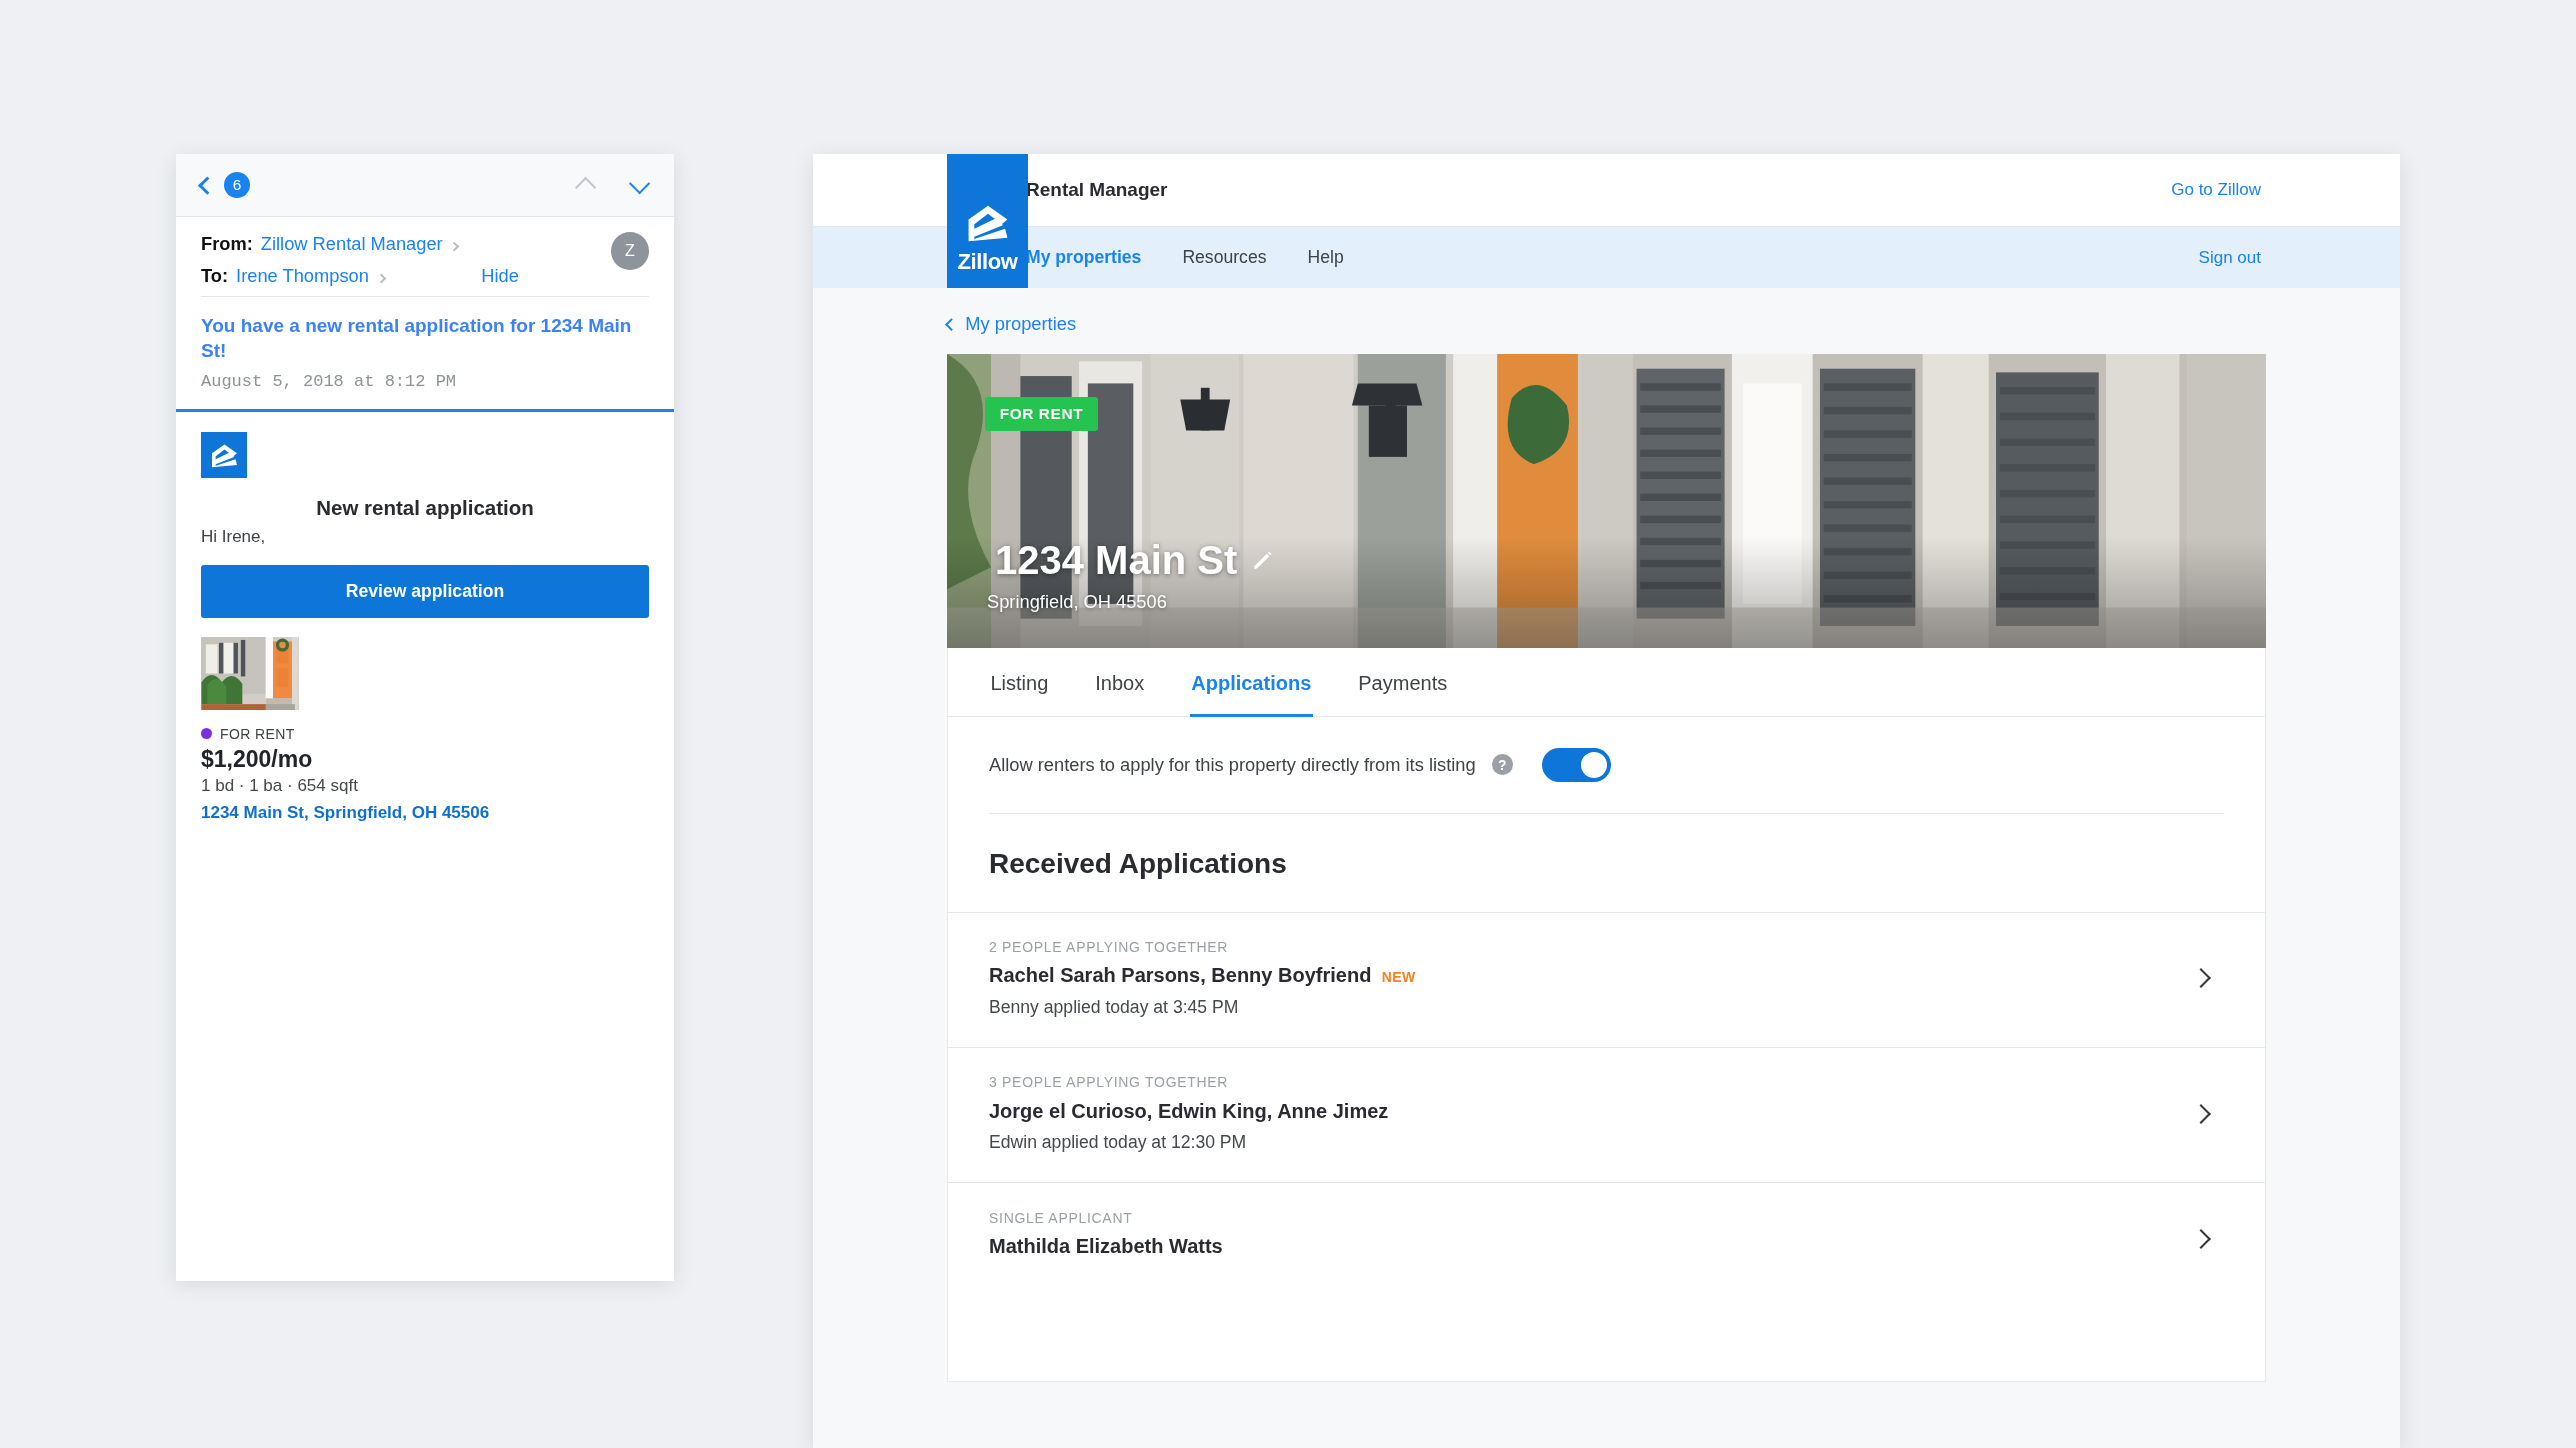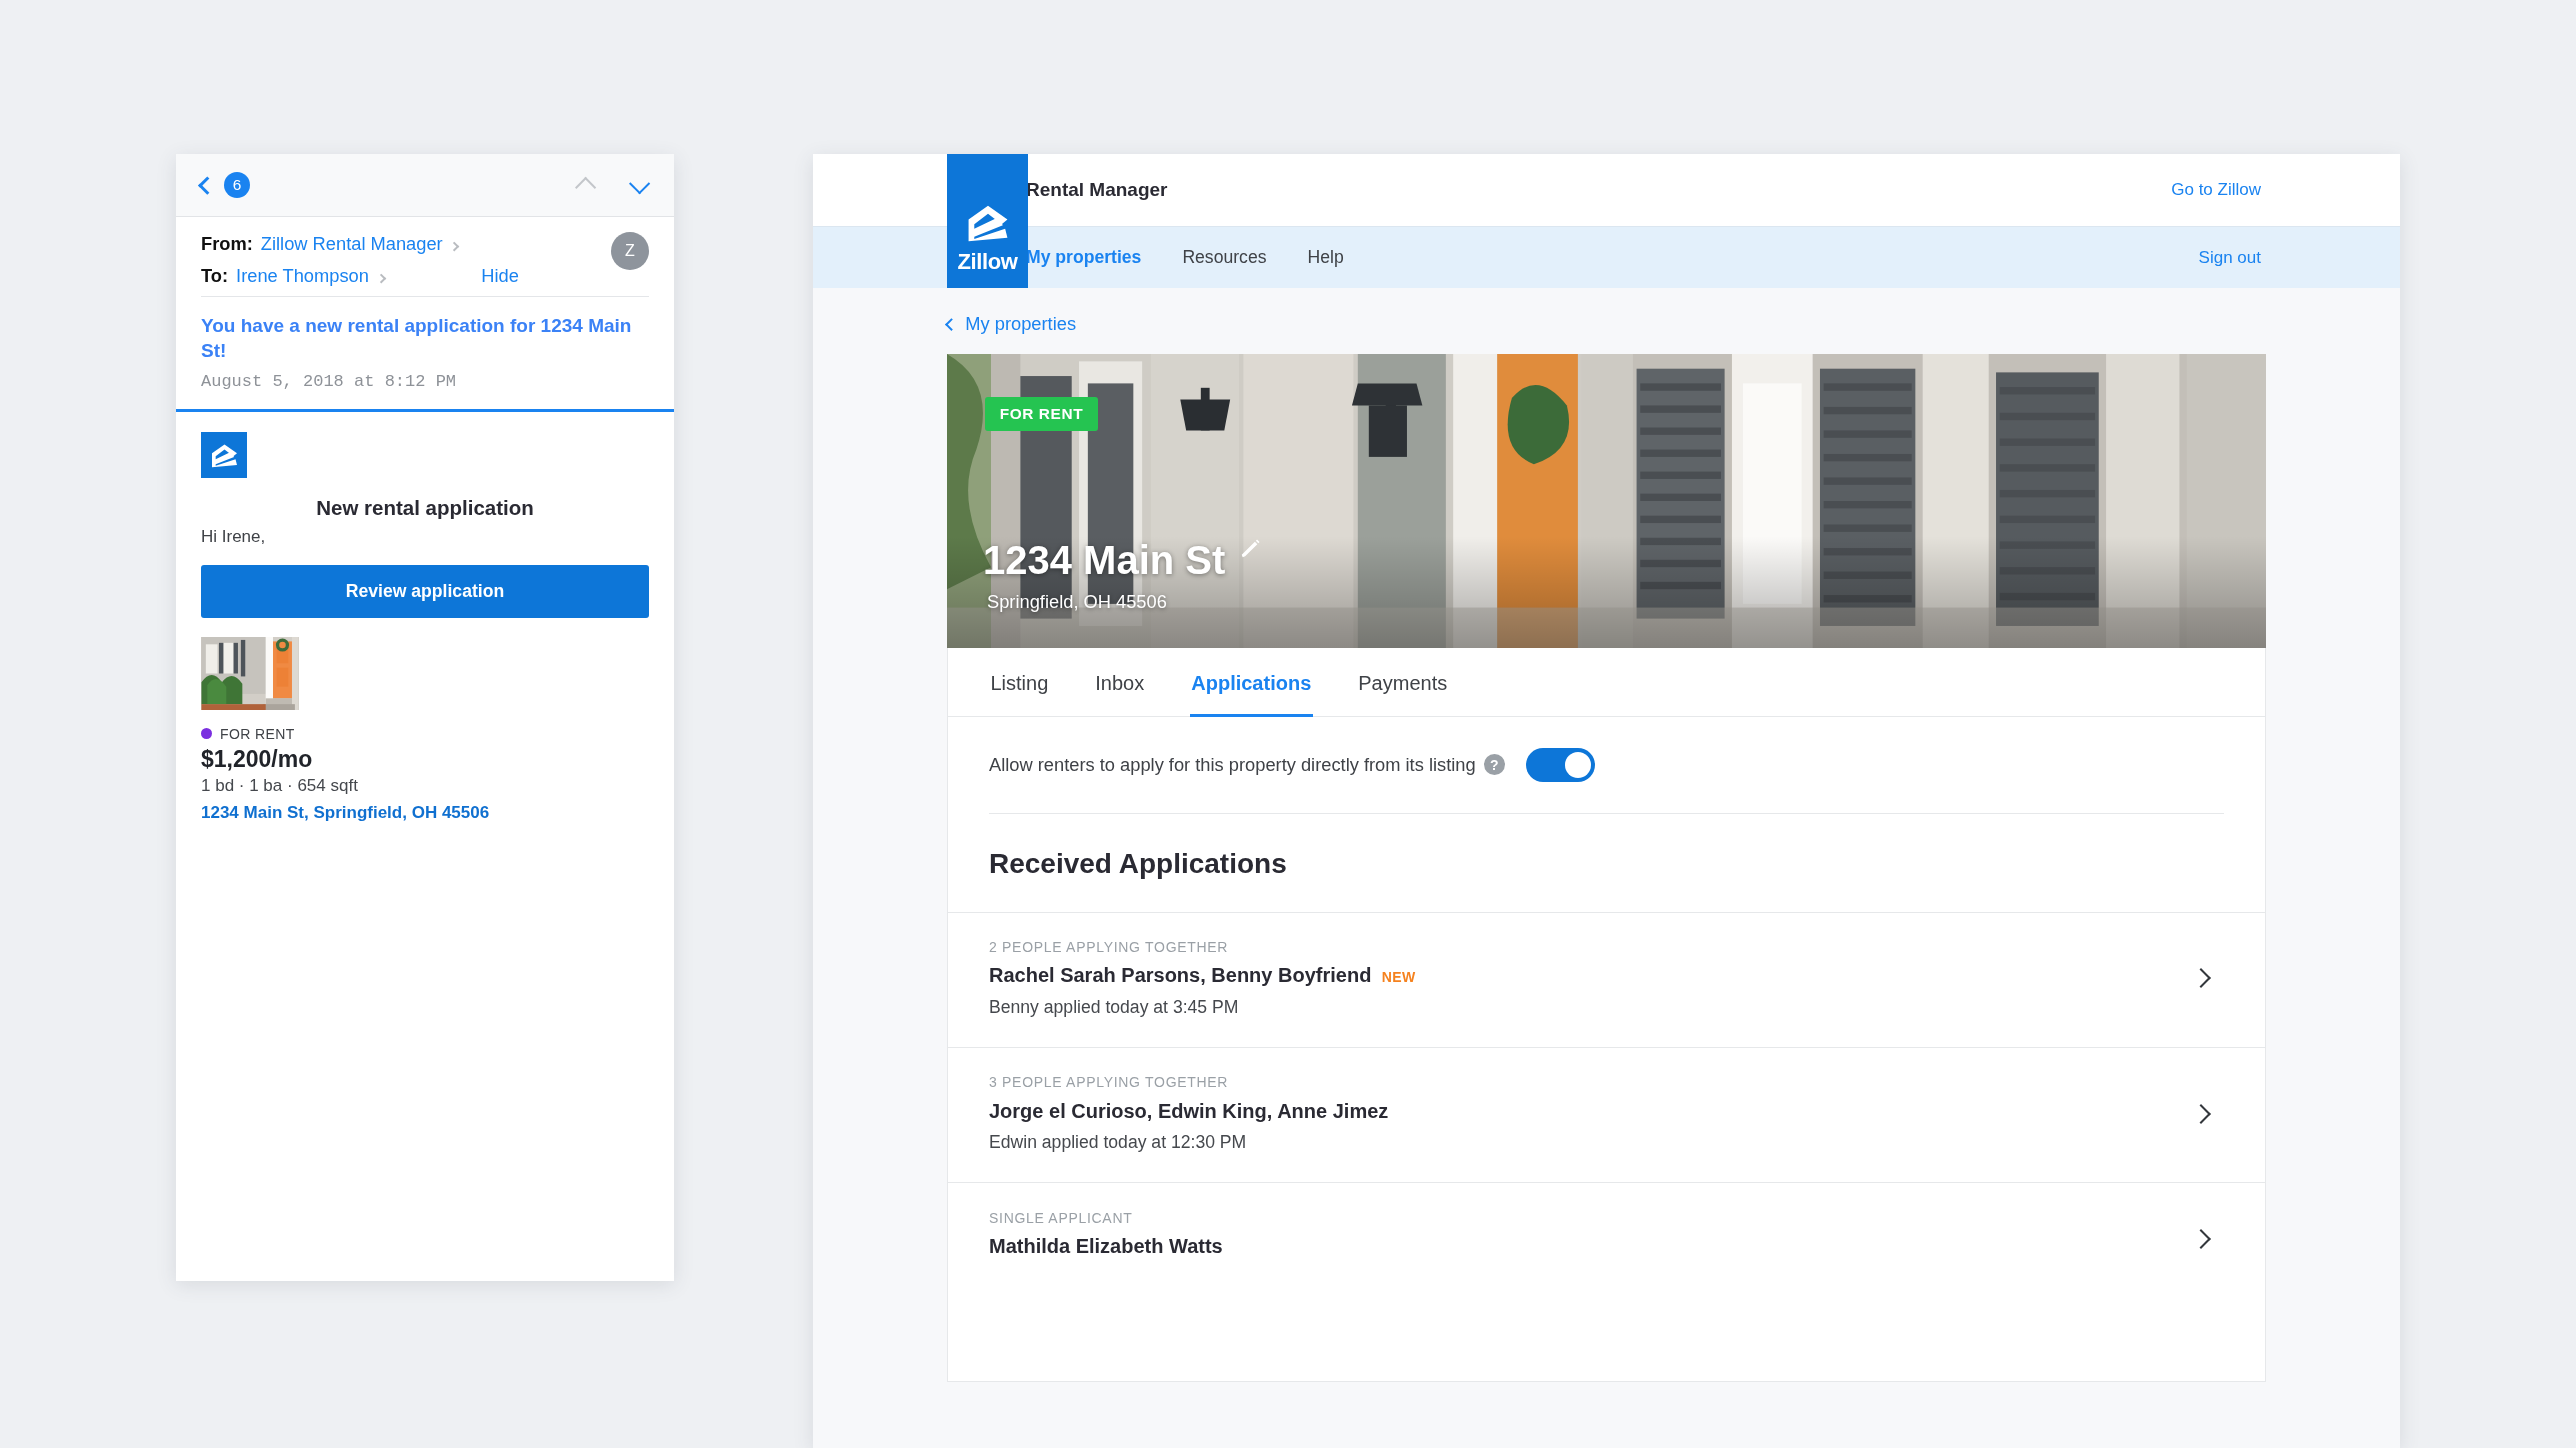--- a/index.html
+++ b/index.html
@@ -196,23 +196,23 @@
   }
   .hero-badge {
     position: absolute; left: 38px; top: 43px;
     background: #25c451; color: #fff;
     font-size: 15.4px; font-weight: bold;
     letter-spacing: 0.6px;
     padding: 8px 14.7px; border-radius: 2.9px;
     z-index: 3;
   }
   .hero-title {
-    position: absolute; left: 36px; bottom: 65px;
+    position: absolute; left: 48px; bottom: 65px;
     color: #fff; font-size: 40px; font-weight: bold;
-    display: flex; align-items: flex-start; gap: 13.2px;
+    display: flex; align-items: center; gap: 13.2px;
     text-shadow: 0 0.7px 5.1px rgba(0,0,0,0.42);
     z-index: 3;
   }
   .hero-sub {
     position: absolute; left: 40px; bottom: 35px;
     color: #fff; font-size: 18.3px;
     text-shadow: 0 0.7px 4.4px rgba(0,0,0,0.45);
     z-index: 3;
   }
   .pencil-icon { width: 22px; height: 22px; }
@@ -233,21 +233,21 @@
     font-size: 20px; color: #3f4247;
     padding: 23.5px 1.5px 19px 1.5px;
     border-bottom: 3.7px solid transparent;
     margin-bottom: -0.7px;
   }
   .tab.active { color: #1a83f0; font-weight: bold; border-bottom-color: #1a83f0; }
 
   #toggle-row {
     display: flex; align-items: center;
     padding: 31px 41px;
-    gap: 8px;
+    gap: 16px;
   }
   .toggle-label { font-size: 18.3px; color: #3f4247; }
   .help-icon {
     width: 21px; height: 21px; border-radius: 50%;
     background: #9aa0a6; color: #fff;
     font-size: 14px; font-weight: bold;
     display: flex; align-items: center; justify-content: center;
   }
   .switch {
     width: 69px; height: 34px; border-radius: 17px;

